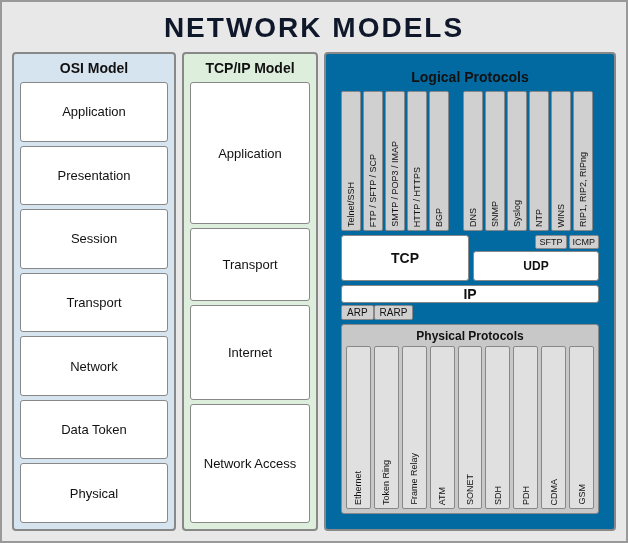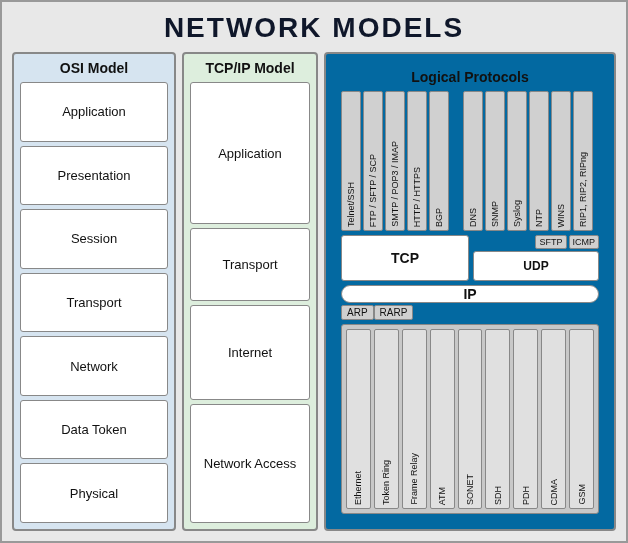--- a/index.html
+++ b/index.html
@@ -176,21 +176,21 @@
       display: flex;
       align-items: center;
       justify-content: center;
       font-size: 12px;
       font-weight: bold;
       color: #111;
     }
     .ip-box {
       background: white;
       border: 1.5px solid #888;
-      border-radius: 9px;
+      border-radius: 3px;
       flex: 1;
       height: 28px;
       display: flex;
       align-items: center;
       justify-content: center;
       font-size: 14px;
       font-weight: bold;
       color: #111;
     }
     .arp-rarp-row {
@@ -353,20 +353,21 @@
 
       <div class="ip-section">
         <div class="ip-box">IP</div>
         <div class="arp-rarp-row">
           <div class="arp-box">ARP</div>
           <div class="arp-box">RARP</div>
         </div>
       </div>
 
       <div class="physical-section">
+        <div class="physical-title">Physical Protocols</div>
         <div class="physical-bars-row">
           <div class="physical-bar">
               <span>Ethernet</span>
             </div>
           <div class="physical-bar">
               <span>Token Ring</span>
             </div>
           <div class="physical-bar">
               <span>Frame Relay</span>
             </div>

